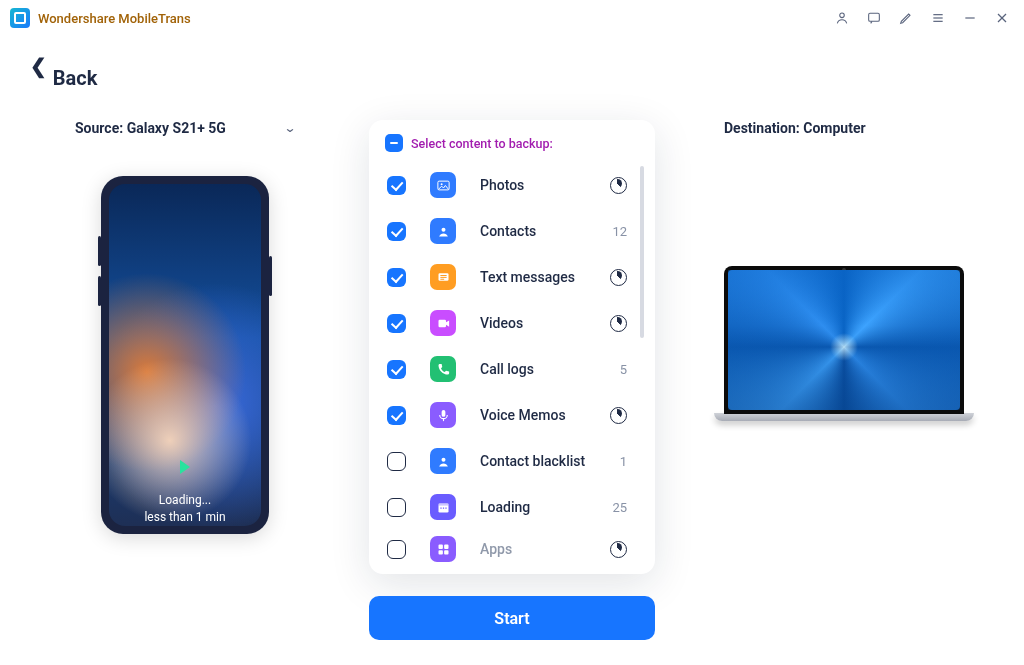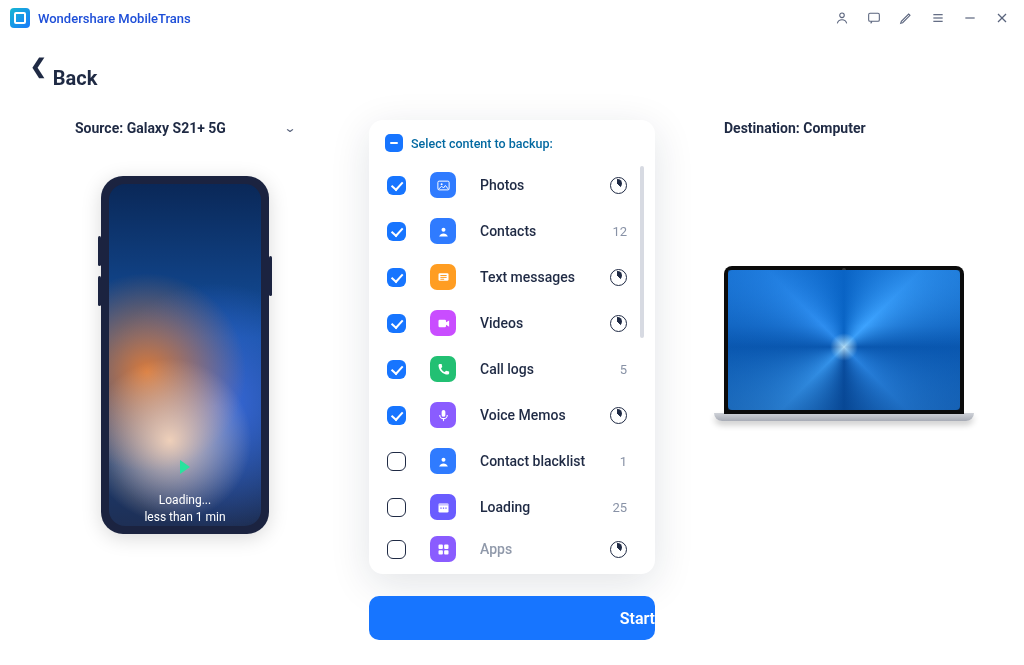--- a/index.html
+++ b/index.html
@@ -2,21 +2,21 @@
 <html><head>
 <meta charset="utf-8">
 <style>
   * { box-sizing: border-box; margin: 0; padding: 0; font-family: -apple-system, BlinkMacSystemFont, "Segoe UI", Roboto, Arial, sans-serif; }
   body { width: 1024px; height: 665px; background: #ffffff; overflow: hidden; color: #1f2a44; }
   
   .titlebar { display: flex; align-items: center; justify-content: space-between; padding: 6px 14px 6px 10px; height: 36px; }
   .titlebar-left { display: flex; align-items: center; gap: 8px; }
   .app-logo { width: 20px; height: 20px; border-radius: 4px; background: linear-gradient(135deg,#16b7d1,#1a7afc); display:flex; align-items:center; justify-content:center; }
   .app-logo::after { content:""; width:8px; height:8px; border:2px solid #fff; border-radius:2px; }
-  .app-title { font-size: 13px; color: #1d4ed8; font-weight: 500; }
+  .app-title { font-size: 13px; color: #a16207; font-weight: 500; }
   .titlebar-right { display: flex; align-items: center; gap: 16px; color: #5a647d; }
   .tb-icon { width: 16px; height: 16px; cursor: pointer; }
   
   .back-row { display: flex; align-items: center; gap: 6px; padding: 6px 30px 10px; cursor: pointer; }
   .back-chevron { font-size: 20px; font-weight: 700; color: #1f2a44; }
   .back-label { font-size: 20px; font-weight: 700; color: #1f2a44; margin-top: 24px; }
   
   .content { display: flex; justify-content: space-between; align-items: flex-start; padding: 20px 50px 0 60px; position: relative; }
   
   .col { display: flex; flex-direction: column; align-items: center; }
@@ -60,21 +60,21 @@
     position:relative;
   }
   .lap-display::after { content:""; position:absolute; inset:0; background: linear-gradient(180deg, #0a62c4 0%, transparent 40%, #053b7c 100%); opacity:.4; }
   .lap-base { width:260px; height:8px; background: linear-gradient(#cfd2d8,#a7abb5); border-radius: 0 0 10px 10px; margin-top:-1px; box-shadow: 0 4px 6px rgba(0,0,0,.2);}
   
   
   .card { width: 286px; background:#fff; border-radius: 14px; box-shadow: 0 10px 40px rgba(20,30,60,.12); padding: 14px 10px 12px; position: absolute; left: 50%; top: 0; transform: translateX(-50%); }
   .card-header { display:flex; align-items:center; gap:8px; padding: 0 6px 10px; }
   .indeterminate { width:18px; height:18px; border-radius:5px; background:#1775ff; display:flex; align-items:center; justify-content:center; }
   .indeterminate::after { content:""; width:8px; height:2.5px; background:#fff; border-radius:1px; }
-  .card-title { font-size: 12.5px; color:#0369a1; font-weight:500; }
+  .card-title { font-size: 12.5px; color:#a21caf; font-weight:500; }
   
   .list { background:#fff; border-radius:10px; position:relative; }
   .scroll-track { position:absolute; right:1px; top:4px; width:4px; height:172px; background:#d7dae2; border-radius:3px; }
   
   .row { display:flex; align-items:center; gap:24px; padding: 10px 18px 10px 8px; }
   .chk { width:19px; height:19px; border-radius:6px; flex-shrink:0; display:flex; align-items:center; justify-content:center; }
   .chk.on { background:#1775ff; }
   .chk.on::after { content:""; width:5px; height:9px; border:solid #fff; border-width:0 2.2px 2.2px 0; transform: rotate(42deg) translateY(-1px); }
   .chk.off { border:1.8px solid #1f2a44; }
   
@@ -82,21 +82,21 @@
   .cat-icon svg { width:15px; height:15px; fill:#fff; }
   
   .row-label { font-size: 14px; color:#1f2a44; font-weight:500; flex:1; }
   .row-meta { font-size: 13px; color:#8892a6; }
   .spinner { width:17px; height:17px; border-radius:50%; border:1.8px solid #1f2a44; position:relative; }
   .spinner::after { content:""; position:absolute; top:1.5px; left:1.5px; width:9px; height:9px; border-radius:50%; background: conic-gradient(#1f2a44 0 40%, transparent 40% 100%); }
   
   .row.cut { padding-top:6px; padding-bottom:0; }
   .row.cut .row-label { color:#9099aa; }
   
-  .start-btn { width:286px; height:44px; margin: 24px auto 0; background:#1775ff; color:#fff; border:none; border-radius:10px; font-size:16px; font-weight:600; cursor:pointer; display:block; position:absolute; left:50%; transform:translateX(-50%); top: 452px; text-align: right; }
+  .start-btn { width:286px; height:44px; margin: 24px auto 0; background:#1775ff; color:#fff; border:none; border-radius:10px; font-size:16px; font-weight:600; cursor:pointer; display:block; position:absolute; left:50%; transform:translateX(-50%); top: 452px; }
   
   .center-wrap { position: relative; width: 320px; height: 520px; }
 
 </style>
 </head>
 <body>
 
 <div class="titlebar">
   <div class="titlebar-left">
     <div class="app-logo"></div>

